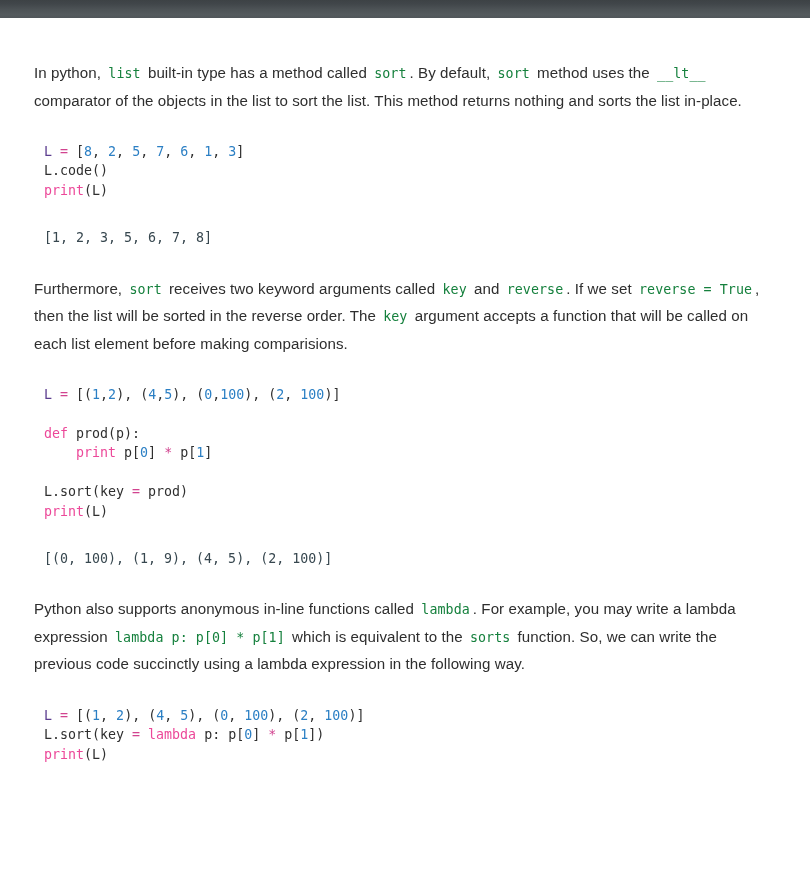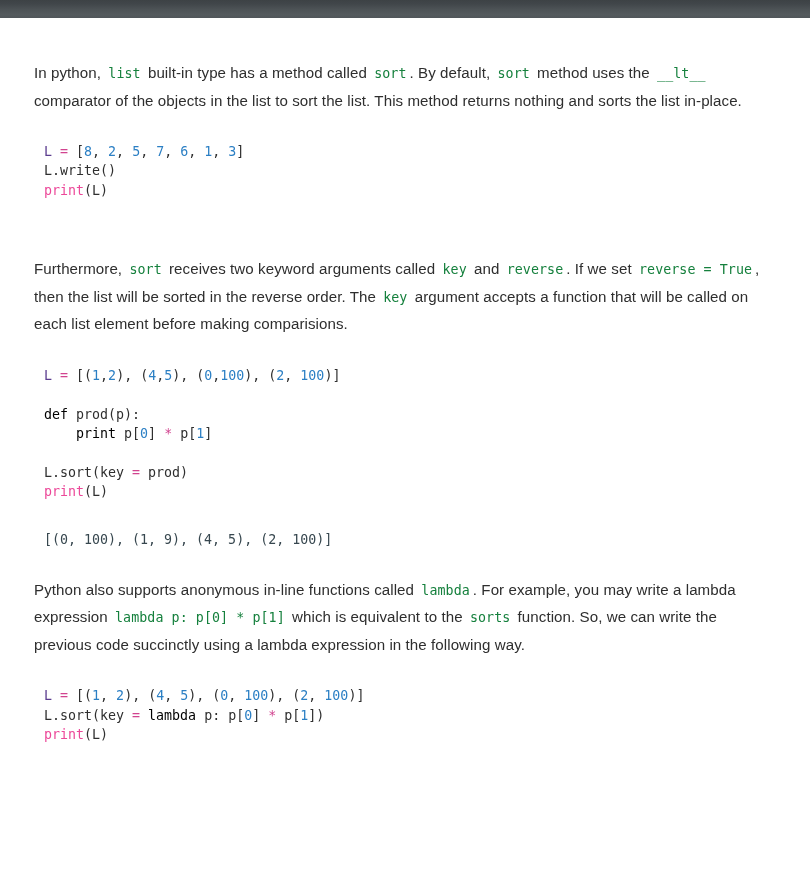--- a/index.html
+++ b/index.html
@@ -93,41 +93,42 @@
     tab-size: 4;
   }
   pre.out-block {
     color: #37474f;
   }
 
   
   .t-name  { color: #5c3d8f; }
   .t-op    { color: #d1438f; }
   .t-num   { color: #2b7fc4; }
-  .t-kw    { color: #000000; }
+  .t-kw    { color: #ec4899; }
   .t-fn    { color: #ec4899; }
   .t-plain { color: #2f2f2f; }
 </style>
 </head>
 <body>
 
 <div class="page">
 
 
   <div class="separator-bar"></div>
 
   <div class="content">
     <div class="blk-gap-1"></div>
     <div id="blocks">
         <p class="para">In python, <code class="ic">list</code> built-in type has a method called <code class="ic">sort</code>. By default, <code class="ic">sort</code> method uses the <code class="ic">__lt__</code> comparator of the objects in the list to sort the list. This method returns nothing and sorts the list in-place.</p>
         <div class="blk-gap-2"></div>
         <pre class="code-block"><span class="t-name">L</span><span class="t-plain"> </span><span class="t-op">=</span><span class="t-plain"> [</span><span class="t-num">8</span><span class="t-plain">, </span><span class="t-num">2</span><span class="t-plain">, </span><span class="t-num">5</span><span class="t-plain">, </span><span class="t-num">7</span><span class="t-plain">, </span><span class="t-num">6</span><span class="t-plain">, </span><span class="t-num">1</span><span class="t-plain">, </span><span class="t-num">3</span><span class="t-plain">]</span>
-<span class="t-plain">L.write()</span>
+<span class="t-plain">L.code()</span>
 <span class="t-fn">print</span><span class="t-plain">(L)</span></pre>
         <div class="blk-gap-3"></div>
+        <pre class="out-block">[1, 2, 3, 5, 6, 7, 8]</pre>
         <div class="blk-gap-4"></div>
         <p class="para">Furthermore, <code class="ic">sort</code> receives two keyword arguments called <code class="ic">key</code> and <code class="ic">reverse</code>. If we set <code class="ic">reverse = True</code>, then the list will be sorted in the reverse order. The <code class="ic">key</code> argument accepts a function that will be called on each list element before making comparisions.</p>
         <div class="blk-gap-2"></div>
         <pre class="code-block"><span class="t-name">L</span><span class="t-plain"> </span><span class="t-op">=</span><span class="t-plain"> [(</span><span class="t-num">1</span><span class="t-plain">,</span><span class="t-num">2</span><span class="t-plain">), (</span><span class="t-num">4</span><span class="t-plain">,</span><span class="t-num">5</span><span class="t-plain">), (</span><span class="t-num">0</span><span class="t-plain">,</span><span class="t-num">100</span><span class="t-plain">), (</span><span class="t-num">2</span><span class="t-plain">, </span><span class="t-num">100</span><span class="t-plain">)]</span>
 <span class="t-plain"></span>
 <span class="t-kw">def</span><span class="t-plain"> prod(p):</span>
 <span class="t-plain">    </span><span class="t-kw">print</span><span class="t-plain"> p[</span><span class="t-num">0</span><span class="t-plain">] </span><span class="t-op">*</span><span class="t-plain"> p[</span><span class="t-num">1</span><span class="t-plain">]</span>
 <span class="t-plain"></span>
 <span class="t-plain">L.sort(key </span><span class="t-op">=</span><span class="t-plain"> prod)</span>
 <span class="t-fn">print</span><span class="t-plain">(L)</span></pre>

